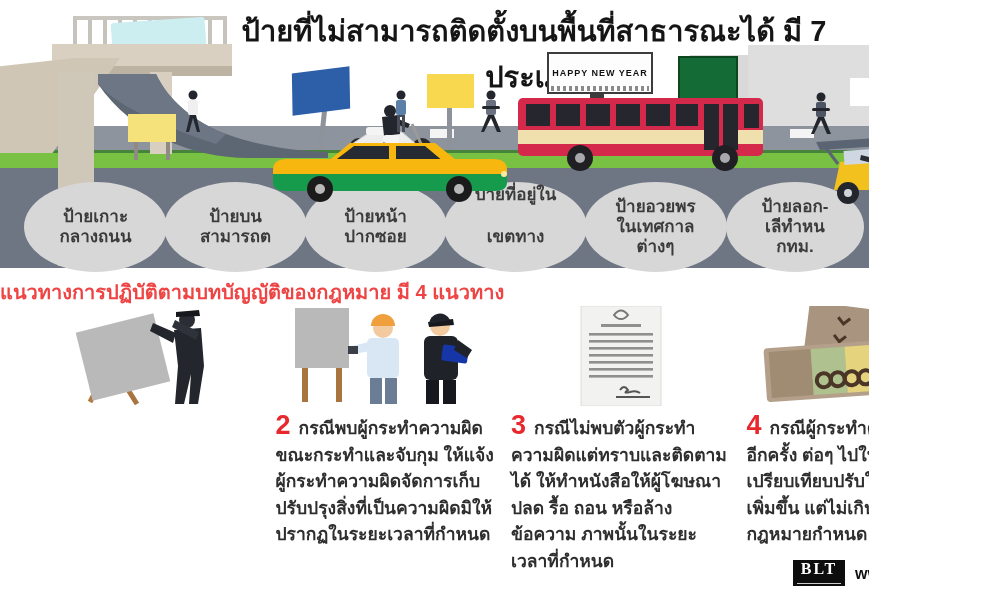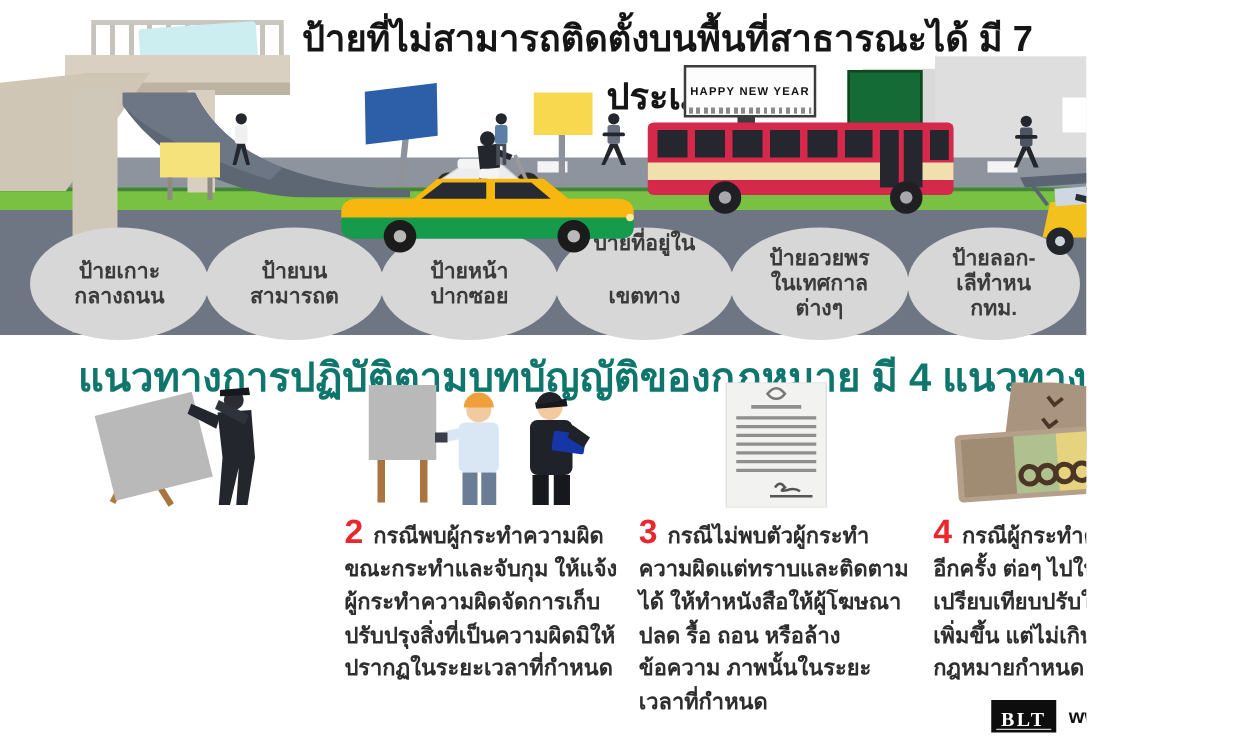--- a/index.html
+++ b/index.html
@@ -3,21 +3,21 @@
 <meta charset="utf-8">
 <style>
   html,body{margin:0;padding:0;background:#ffffff;}
   .stage{position:relative;width:869px;height:600px;background:#ffffff;overflow:hidden;
          font-family:"Liberation Sans","DejaVu Sans",sans-serif;color:#1d1d1d;}
   .abs{position:absolute;}
 
   
   .title1{top:8px;left:205px;right:6px;text-align:center;font-size:29px;font-weight:800;
           color:#151515;letter-spacing:0;}
-  .title2{top:276px;left:0;right:0;text-align:right;font-size:32px;font-weight:800;color:#0f766e;}
+  .title2{top:276px;left:0;right:0;text-align:left;font-size:20px;font-weight:800;color:#ef4444;}
 
   
   .upper-road{top:126px;left:0;width:1003px;height:26px;background:#8e949d;z-index:1;}
   .lane-dash{position:absolute;top:3px;width:24px;height:9px;background:#f4f4f4;}
   .grass{top:150px;left:0;width:1003px;height:15px;background:#79c143;border-top:3px solid #47843b;z-index:2;}
   .lower-road{top:168px;left:0;width:1003px;height:100px;background:#6e7583;z-index:1;}
 
   
   .rail-posts{top:16px;left:73px;width:154px;height:28px;z-index:1;
     background:repeating-linear-gradient(90deg,#c6c3bd 0 4px,transparent 4px 15px);
@@ -66,21 +66,21 @@
   
   .cols{top:306px;left:40px;width:926px;display:grid;grid-template-columns:repeat(4,1fr);
     column-gap:16px;z-index:4;}
   .col .icon-box{height:100px;display:flex;align-items:flex-end;justify-content:center;}
   .col p{margin:6px 0 0 0;font-size:17.5px;line-height:1.52;color:#2e2e2e;font-weight:600;
     overflow-wrap:break-word;}
   .col .num{color:#e8282d;font-size:27px;font-weight:800;margin-right:8px;line-height:1;}
 
   
   .logo{top:560px;left:793px;width:52px;height:26px;background:#0d0d0d;color:#ffffff;
-    display:flex;align-items:flex-end;justify-content:center;z-index:4;
+    display:flex;align-items:flex-start;justify-content:center;z-index:4;
     font-family:"Liberation Serif","DejaVu Serif",serif;font-weight:700;font-size:16px;letter-spacing:2px;}
   .logo-sub{position:absolute;left:4px;right:4px;bottom:2px;height:1px;background:#ffffff;opacity:.8;}
   .site{top:565px;left:855px;font-size:16px;font-weight:800;color:#111;z-index:4;}
 </style>
 </head>
 <body>
 
 <div class="stage">
 
   <div class="abs title1">ป้ายที่ไม่สามารถติดตั้งบนพื้นที่สาธารณะได้ มี 7 ประเภท</div>

